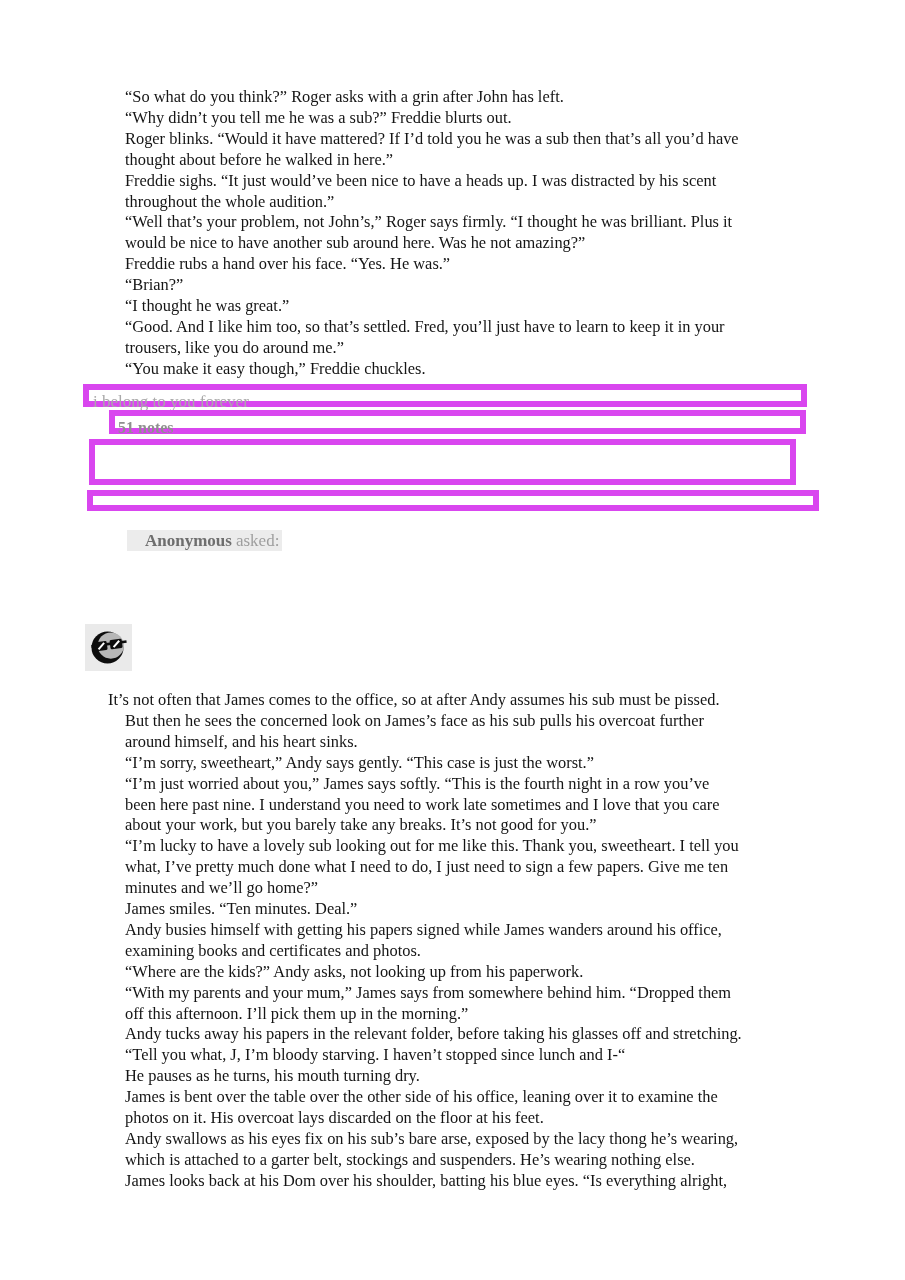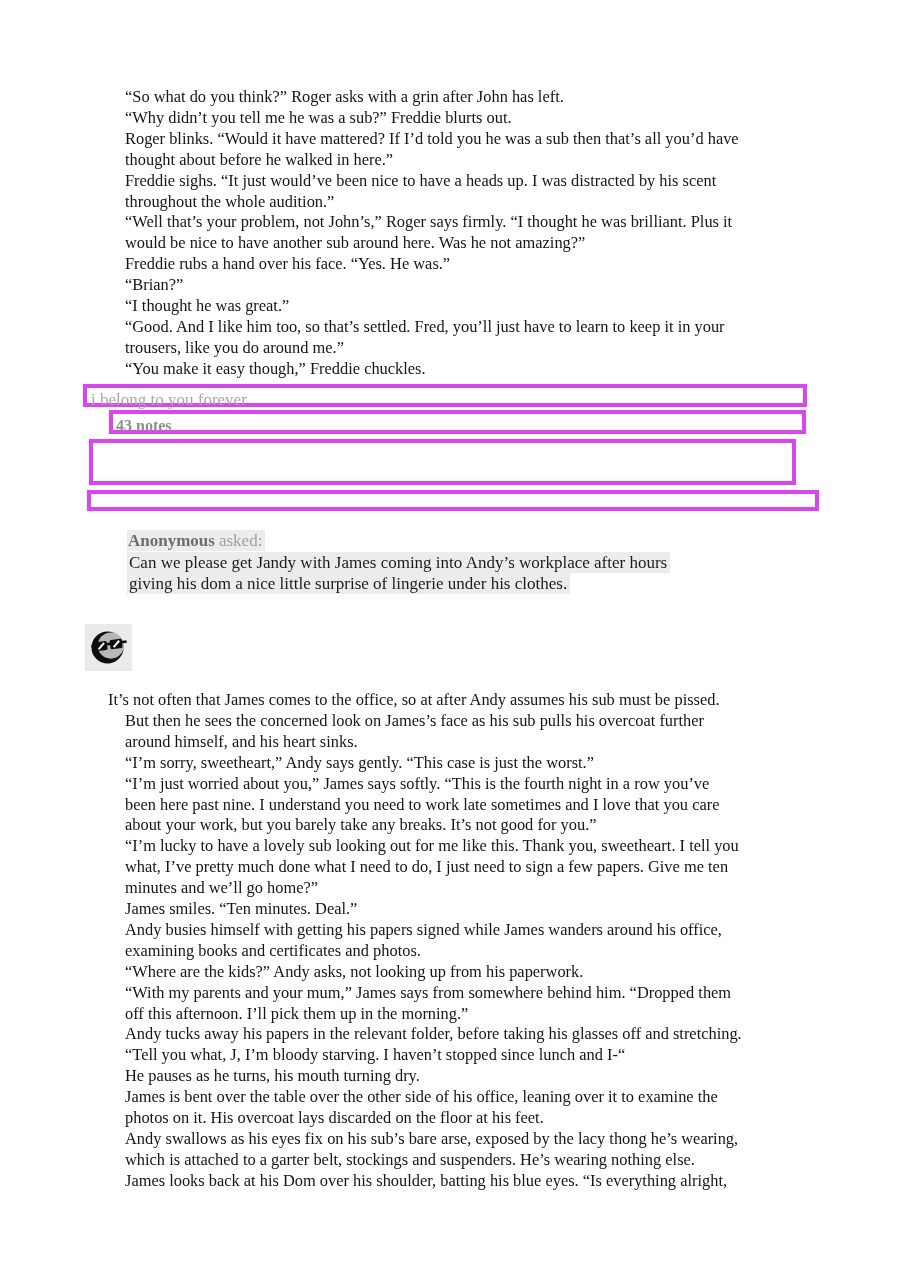--- a/index.html
+++ b/index.html
@@ -13,38 +13,38 @@
     white-space:pre-line;
   }
   #story-top{top:87px;}
   #story-reply-rest{top:710.9px;}
   #story-reply-first{
     position:absolute;left:108px;top:690px;width:740px;
     font-size:16.4px;line-height:20.9px;color:#151515;white-space:nowrap;
   }
   .italic{}
   .field-box{
-    position:absolute;background:#ffffff;border:4px solid #d946ef;
+    position:absolute;background:#ffffff;border:6px solid #d946ef;
     box-sizing:border-box;
   }
   #note-title-box{left:83px;top:384px;width:724px;height:23px;}
   #note-title-box .cap{
     display:block;padding:2px 0 0 4px;font-size:17px;color:#a9a9a9;line-height:19px;
     white-space:nowrap;overflow:hidden;
   }
   #notes-count-box{left:109px;top:410px;width:697px;height:24px;}
   #notes-count-box .cap{
     display:block;padding:3px 0 0 3px;font-size:16px;font-weight:bold;color:#8f8f8f;line-height:18px;
   }
   #empty-box-1{left:89px;top:439px;width:707px;height:46px;}
   #empty-box-2{left:87px;top:490px;width:732px;height:21px;}
   #ask-block{position:absolute;left:127px;top:530px;width:700px;}
   #ask-header{
     font-size:17px;line-height:21px;display:inline;background:#ececec;
-    padding:1px 3px 1px 1px;
+    padding:1px 3px 1px 18px;
   }
   #ask-header .asker{font-weight:bold;color:#6e6e6e;}
   #ask-header .asked{color:#9e9e9e;margin-left:4px;}
   #ask-question-wrap{margin-top:1px;font-size:17px;line-height:21.2px;}
   #ask-question{
     display:inline;background:#ececec;color:#1c1c1c;
     white-space:pre-line;padding:1px 3px 1px 2px;
     -webkit-box-decoration-break:clone;box-decoration-break:clone;
   }
   #avatar{position:absolute;left:85px;top:624px;width:47px;height:47px;display:block;}
@@ -65,31 +65,29 @@
 “I thought he was great.”
 “Good. And I like him too, so that’s settled. Fred, you’ll just have to learn to keep it in your
 trousers, like you do around me.”
 “You make it easy though,” Freddie chuckles.</div>
 
 <div id="note-title-box" class="field-box">
   <span class="cap">i belong to you forever</span>
 </div>
 
 <div id="notes-count-box" class="field-box">
-  <span class="cap">43 notes</span>
+  <span class="cap">51 notes</span>
 </div>
 
 <div id="empty-box-1" class="field-box"></div>
 
 <div id="empty-box-2" class="field-box"></div>
 
 <div id="ask-block">
   <span id="ask-header"><span class="asker">Anonymous</span><span class="asked">asked:</span></span>
-  <div id="ask-question-wrap"><span id="ask-question">Can we please get Jandy with James coming into Andy’s workplace after hours
-giving his dom a nice little surprise of lingerie under his clothes.</span></div>
 </div>
 
 <svg id="avatar" viewBox="0 0 47 47">
   <rect x="0" y="0" width="47" height="47" fill="#eaeaea"></rect>
   <g>
     <circle cx="22.5" cy="23.5" r="16" fill="#0d0d0d"></circle>
     <circle cx="25.8" cy="21.6" r="13.1" fill="#b7b7b7"></circle>
     <g transform="rotate(-8 24 22)">
       <rect x="6.5" y="18.6" width="35.5" height="2.6" fill="#0d0d0d"></rect>
       <rect x="10" y="16.4" width="12.2" height="9.2" rx="1.5" fill="#0d0d0d"></rect>

